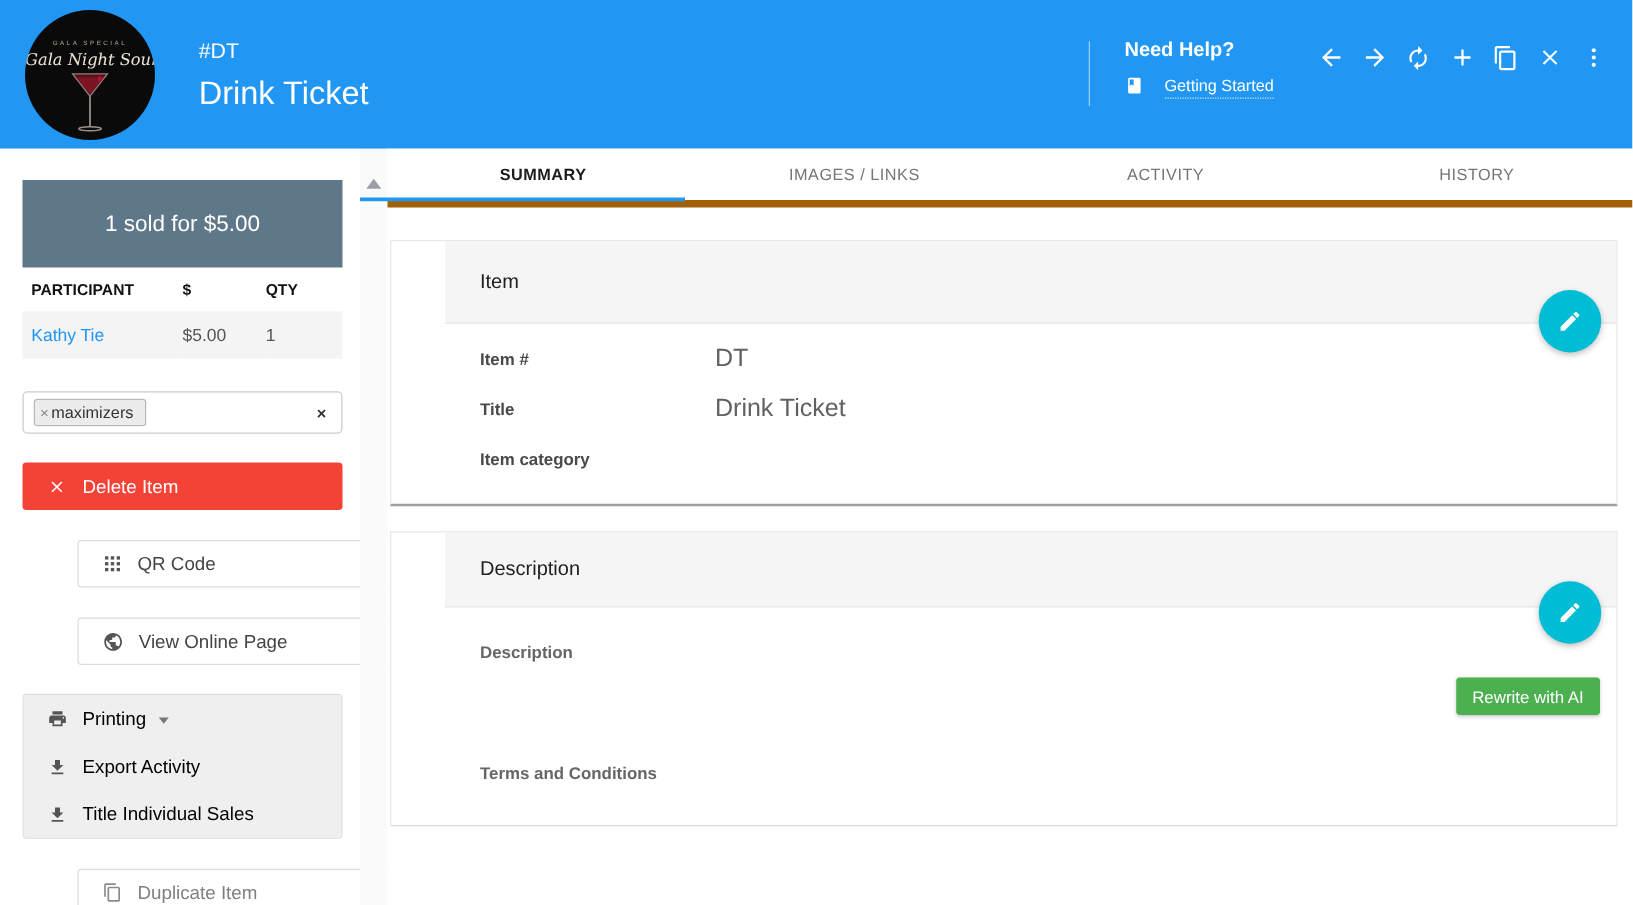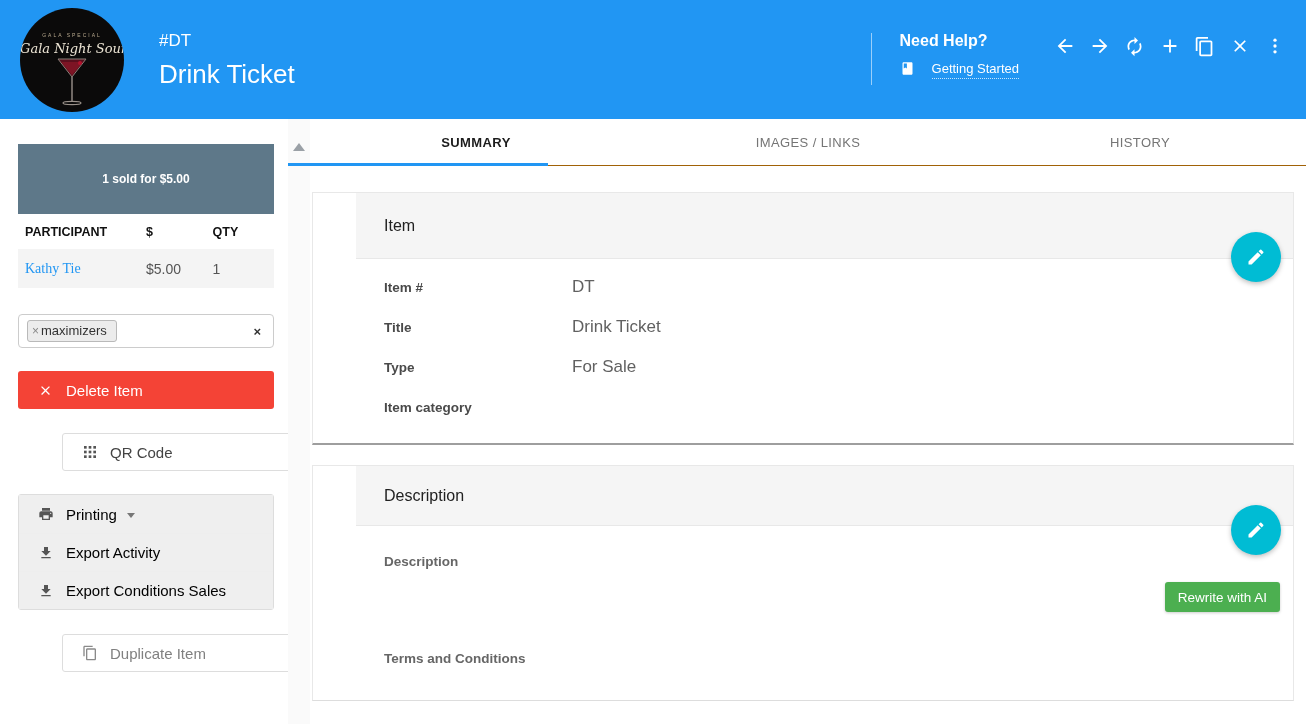--- a/index.html
+++ b/index.html
@@ -31,58 +31,58 @@
   .tb-icon svg { fill:#fff; }
 
   
   .content { display:flex; height:605px; }
   .sidebar { width:288px; flex:none; background:#fff; padding:25px 14px 0 18px; }
   .gutter { width:22px; flex:none; background:#fafafa; text-align:center; }
   .collapse-tri { width:0; height:0; margin:24px auto 0; border-left:6px solid transparent; border-right:6px solid transparent; border-bottom:8px solid #9aa0a6; cursor:pointer; }
   .main { flex:1; background:#fff; min-width:0; }
 
   
-  .stat-card { height:70px; background:#5e7889; color:#fff; font-size:12px; font-weight:700; display:flex; align-items:center; justify-content:center; }
+  .stat-card { height:70px; background:#5e7889; color:#fff; font-size:18px; font-weight:400; display:flex; align-items:center; justify-content:center; }
   .sales-table { width:100%; border-collapse:collapse; }
   .sales-table th { text-align:left; font-size:12.5px; color:#111; padding:11px 0 10px; font-weight:700; }
   .sales-table td { font-size:14px; padding:11px 0; background:#f4f4f4; color:#555; }
   .sales-table th:first-child, .sales-table td:first-child { padding-left:7px; width:50%; }
   .sales-table th:nth-child(2), .sales-table td:nth-child(2) { width:26%; }
-  .link { color:#2196f3; cursor:pointer;font-family:Liberation Serif, serif; }
+  .link { color:#2196f3; cursor:pointer; }
   .tag-input { margin-top:26px; height:34px; border:1px solid #ccc; border-radius:4px; background:#fff; display:flex; align-items:center; padding:0 12px 0 8px; cursor:text; }
   .chip { display:inline-flex; align-items:center; background:#ececec; border:1px solid #b9b9b9; border-radius:3px; padding:2px 9px 3px 4px; font-size:13px; color:#333; }
   .chip-x { color:#888; font-size:12px; margin-right:2px; cursor:pointer; }
   .tag-clear { margin-left:auto; color:#333; font-size:13px; font-weight:700; cursor:pointer; }
   .sb-btn { display:flex; align-items:center; height:38px; width:100%; border-radius:3px; font-size:15px; cursor:pointer; }
   .sb-btn svg { flex:none; }
   .btn-delete { margin-top:23px; background:#f44336; color:#fff; border:none;text-align:center; }
   .btn-delete svg { margin:0 13px 0 20px; fill:#fff; }
   .btn-white { background:#fff; border:1px solid #ddd; color:#444; margin-top:24px;margin-left:44px; }
   .btn-white svg { margin:0 12px 0 19px; fill:#555; }
   .btn-group { margin-top:23px; border:1px solid #ddd; border-radius:3px; background:#fff; }
   .btn-group .sb-btn { border:none; border-radius:0; }
   .btn-group .sb-btn + .sb-btn { border-top:1px solid #eee; }
   .btn-group svg { margin:0 12px 0 19px; fill:#555; }
   .caret-down { width:0; height:0; border-left:4px solid transparent; border-right:4px solid transparent; border-top:5px solid #777; margin-left:10px; margin-top:2px; }
   .btn-duplicate { color:#808080; }
   .btn-duplicate svg { fill:#8a8a8a; }
 
   
-  .tabs { height:47px; display:flex; border-bottom:1px solid #a16207; position:relative; background:#fff; }
+  .tabs { height:47px; display:flex; border-bottom:6px solid #a16207; position:relative; background:#fff; }
   .tab { flex:1; display:flex; align-items:center; justify-content:center; font-size:13px; letter-spacing:.4px; color:#757575; font-weight:500; cursor:pointer; }
   .tab.active { color:#1c1c1c; font-weight:700; }
   .active-underline { position:absolute; left:-22px; bottom:-1px; width:260px; height:3px; background:#2196f3; }
 
   
   .card { margin:26px 12px 0 2px; border:1px solid #e8e8e8; border-bottom:2px solid #9e9e9e; background:#fff; position:relative;padding-left:43px; }
   .card-header { height:66px; background:#f5f5f5; border-bottom:1px solid #e8e8e8; display:flex; align-items:center; padding-left:28px; font-size:16px; color:#212121; }
   .card-body { padding:8px 0 16px; }
   .field-row { display:flex; align-items:center; min-height:40px; }
   .field-label { width:188px; flex:none; margin-left:28px; font-size:13.5px; font-weight:700; color:#4a4a4a; }
-  .field-value { font-size:17px; color:#616161; }
+  .field-value { font-size:20px; color:#616161; }
   .edit-fab {
     position:absolute; top:39px; right:12px; width:50px; height:50px; border-radius:50%;
     background:#00bcd4; border:none; cursor:pointer; display:flex; align-items:center; justify-content:center;
     box-shadow:0 2px 5px rgba(0,0,0,.25); z-index:2;
   }
   .edit-fab svg { fill:#fff; }
 
   .desc-card { margin-top:20px; border-bottom:1px solid #ddd; }
   .desc-card .card-header { height:60px; }
   .desc-row { margin:20px 0 0 28px; font-size:13.5px; font-weight:700; color:#666; }
@@ -211,59 +211,66 @@
         <rect x="3" y="10" width="4" height="4"></rect>
           <rect x="10" y="10" width="4" height="4"></rect>
           <rect x="17" y="10" width="4" height="4"></rect>
         <rect x="3" y="17" width="4" height="4"></rect>
           <rect x="10" y="17" width="4" height="4"></rect>
           <rect x="17" y="17" width="4" height="4"></rect>
       </svg>
       <span>QR Code</span>
     </button>
 
+    <button class="sb-btn btn-white">
+      <svg width="17" height="17" viewBox="0 0 24 24">
+        <path d="M12 2C6.48 2 2 6.48 2 12s4.48 10 10 10 10-4.48 10-10S17.52 2 12 2zm-1 17.93c-3.95-.49-7-3.85-7-7.93 0-.62.08-1.21.21-1.79L9 15v1c0 1.1.9 2 2 2v1.93zm6.9-2.54c-.26-.81-1-1.39-1.9-1.39h-1v-3c0-.55-.45-1-1-1H8v-2h2c.55 0 1-.45 1-1V7h2c1.1 0 2-.9 2-2v-.41c2.93 1.19 5 4.06 5 7.41 0 2.08-.8 3.97-2.1 5.39z"></path>
+      </svg>
+      <span>View Online Page</span>
+    </button>
 
     <div class="btn-group">
       <button class="sb-btn">
         <svg width="16" height="16" viewBox="0 0 24 24">
           <path d="M19 8H5c-1.66 0-3 1.34-3 3v6h4v4h12v-4h4v-6c0-1.66-1.34-3-3-3zm-3 11H8v-5h8v5zm3-7c-.55 0-1-.45-1-1s.45-1 1-1 1 .45 1 1-.45 1-1 1zm-1-9H6v4h12V3z"></path>
         </svg>
         <span>Printing</span>
         <span class="caret-down"></span>
       </button>
       <button class="sb-btn">
         <svg width="16" height="16" viewBox="0 0 24 24">
           <path d="M19 9h-4V3H9v6H5l7 7 7-7zM5 18v2h14v-2H5z"></path>
         </svg>
         <span>Export Activity</span>
       </button>
       <button class="sb-btn">
         <svg width="16" height="16" viewBox="0 0 24 24">
           <path d="M19 9h-4V3H9v6H5l7 7 7-7zM5 18v2h14v-2H5z"></path>
         </svg>
-        <span>Export Conditions Sales</span>
+        <span>Title Individual Sales</span>
       </button>
     </div>
 
     <button class="sb-btn btn-white btn-duplicate">
       <svg width="16" height="16" viewBox="0 0 24 24">
         <path d="M16 1H4c-1.1 0-2 .9-2 2v14h2V3h12V1zm3 4H8c-1.1 0-2 .9-2 2v14c0 1.1.9 2 2 2h11c1.1 0 2-.9 2-2V7c0-1.1-.9-2-2-2zm0 16H8V7h11v14z"></path>
       </svg>
       <span>Duplicate Item</span>
     </button>
   </aside>
 
   <div class="gutter">
     <div class="collapse-tri"></div>
   </div>
 
   <main class="main">
     <nav class="tabs">
       <div class="tab active">SUMMARY</div>
       <div class="tab">IMAGES / LINKS</div>
+      <div class="tab">ACTIVITY</div>
       <div class="tab">HISTORY</div>
       <div class="active-underline"></div>
     </nav>
 
     <section class="card">
       <div class="card-header">Item</div>
       <button class="edit-fab">
         <svg width="20" height="20" viewBox="0 0 24 24">
           <path d="M3 17.25V21h3.75L17.81 9.94l-3.75-3.75L3 17.25zM20.71 7.04a1 1 0 0 0 0-1.41l-2.34-2.34a1 1 0 0 0-1.41 0l-1.83 1.83 3.75 3.75 1.83-1.83z"></path>
         </svg>
@@ -271,24 +278,20 @@
       <div class="card-body">
         <div class="field-row">
           <span class="field-label">Item #</span>
           <span class="field-value">DT</span>
         </div>
         <div class="field-row">
           <span class="field-label">Title</span>
           <span class="field-value">Drink Ticket</span>
         </div>
         <div class="field-row">
-          <span class="field-label">Type</span>
-          <span class="field-value">For Sale</span>
-        </div>
-        <div class="field-row">
           <span class="field-label">Item category</span>
           <span class="field-value"></span>
         </div>
       </div>
     </section>
 
     <section class="card desc-card">
       <div class="card-header">Description</div>
       <button class="edit-fab">
         <svg width="20" height="20" viewBox="0 0 24 24">

